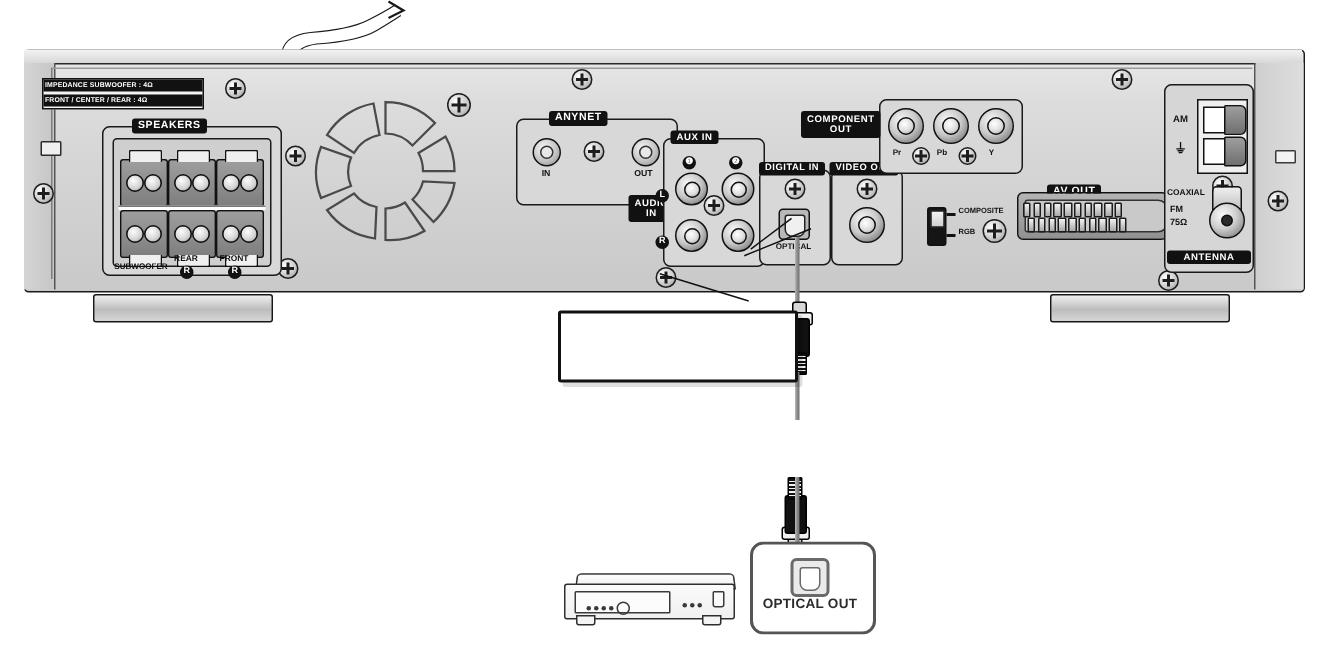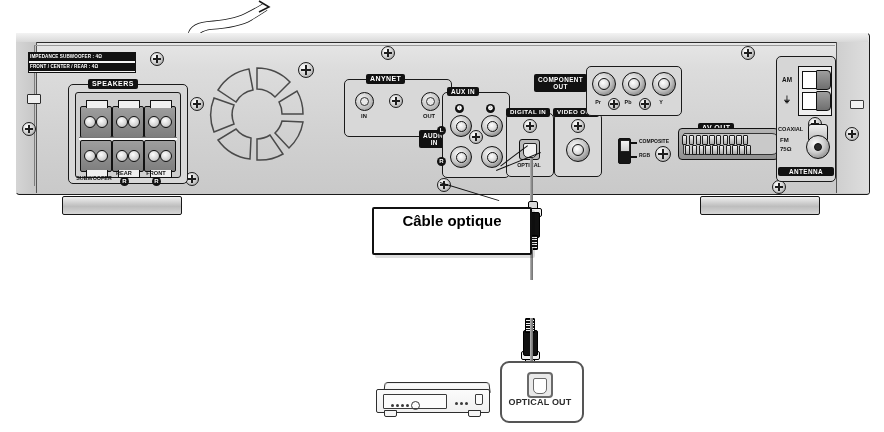--- a/index.html
+++ b/index.html
@@ -420,21 +420,20 @@
       <div class="grip"></div>
   </div>
   <div class="cable" style="left:530px;top:318px;width:3px;height:58px;"></div>
   <div class="cable" style="left:536px;top:278px;width:3px;height:46px;background:none;"></div>
 
   <div class="lead" style="left:528px;top:146px;width:34px;transform:rotate(143deg);"></div>
   <div class="lead" style="left:496px;top:170px;width:48px;transform:rotate(-22deg);"></div>
   <div class="lead" style="left:440px;top:182px;width:62px;transform:rotate(17deg);"></div>
 
   <div class="callout" id="callout-optique">
-    <div>Câble optique</div>
   </div>
 
   <div class="stb">
     <div class="stb-top"></div>
     <div class="stb-face">
       <div class="stb-tray"></div>
       <div class="stb-dots" style="left:14px;top:11px;">
         <i></i>
           <i></i>
           <i></i>

